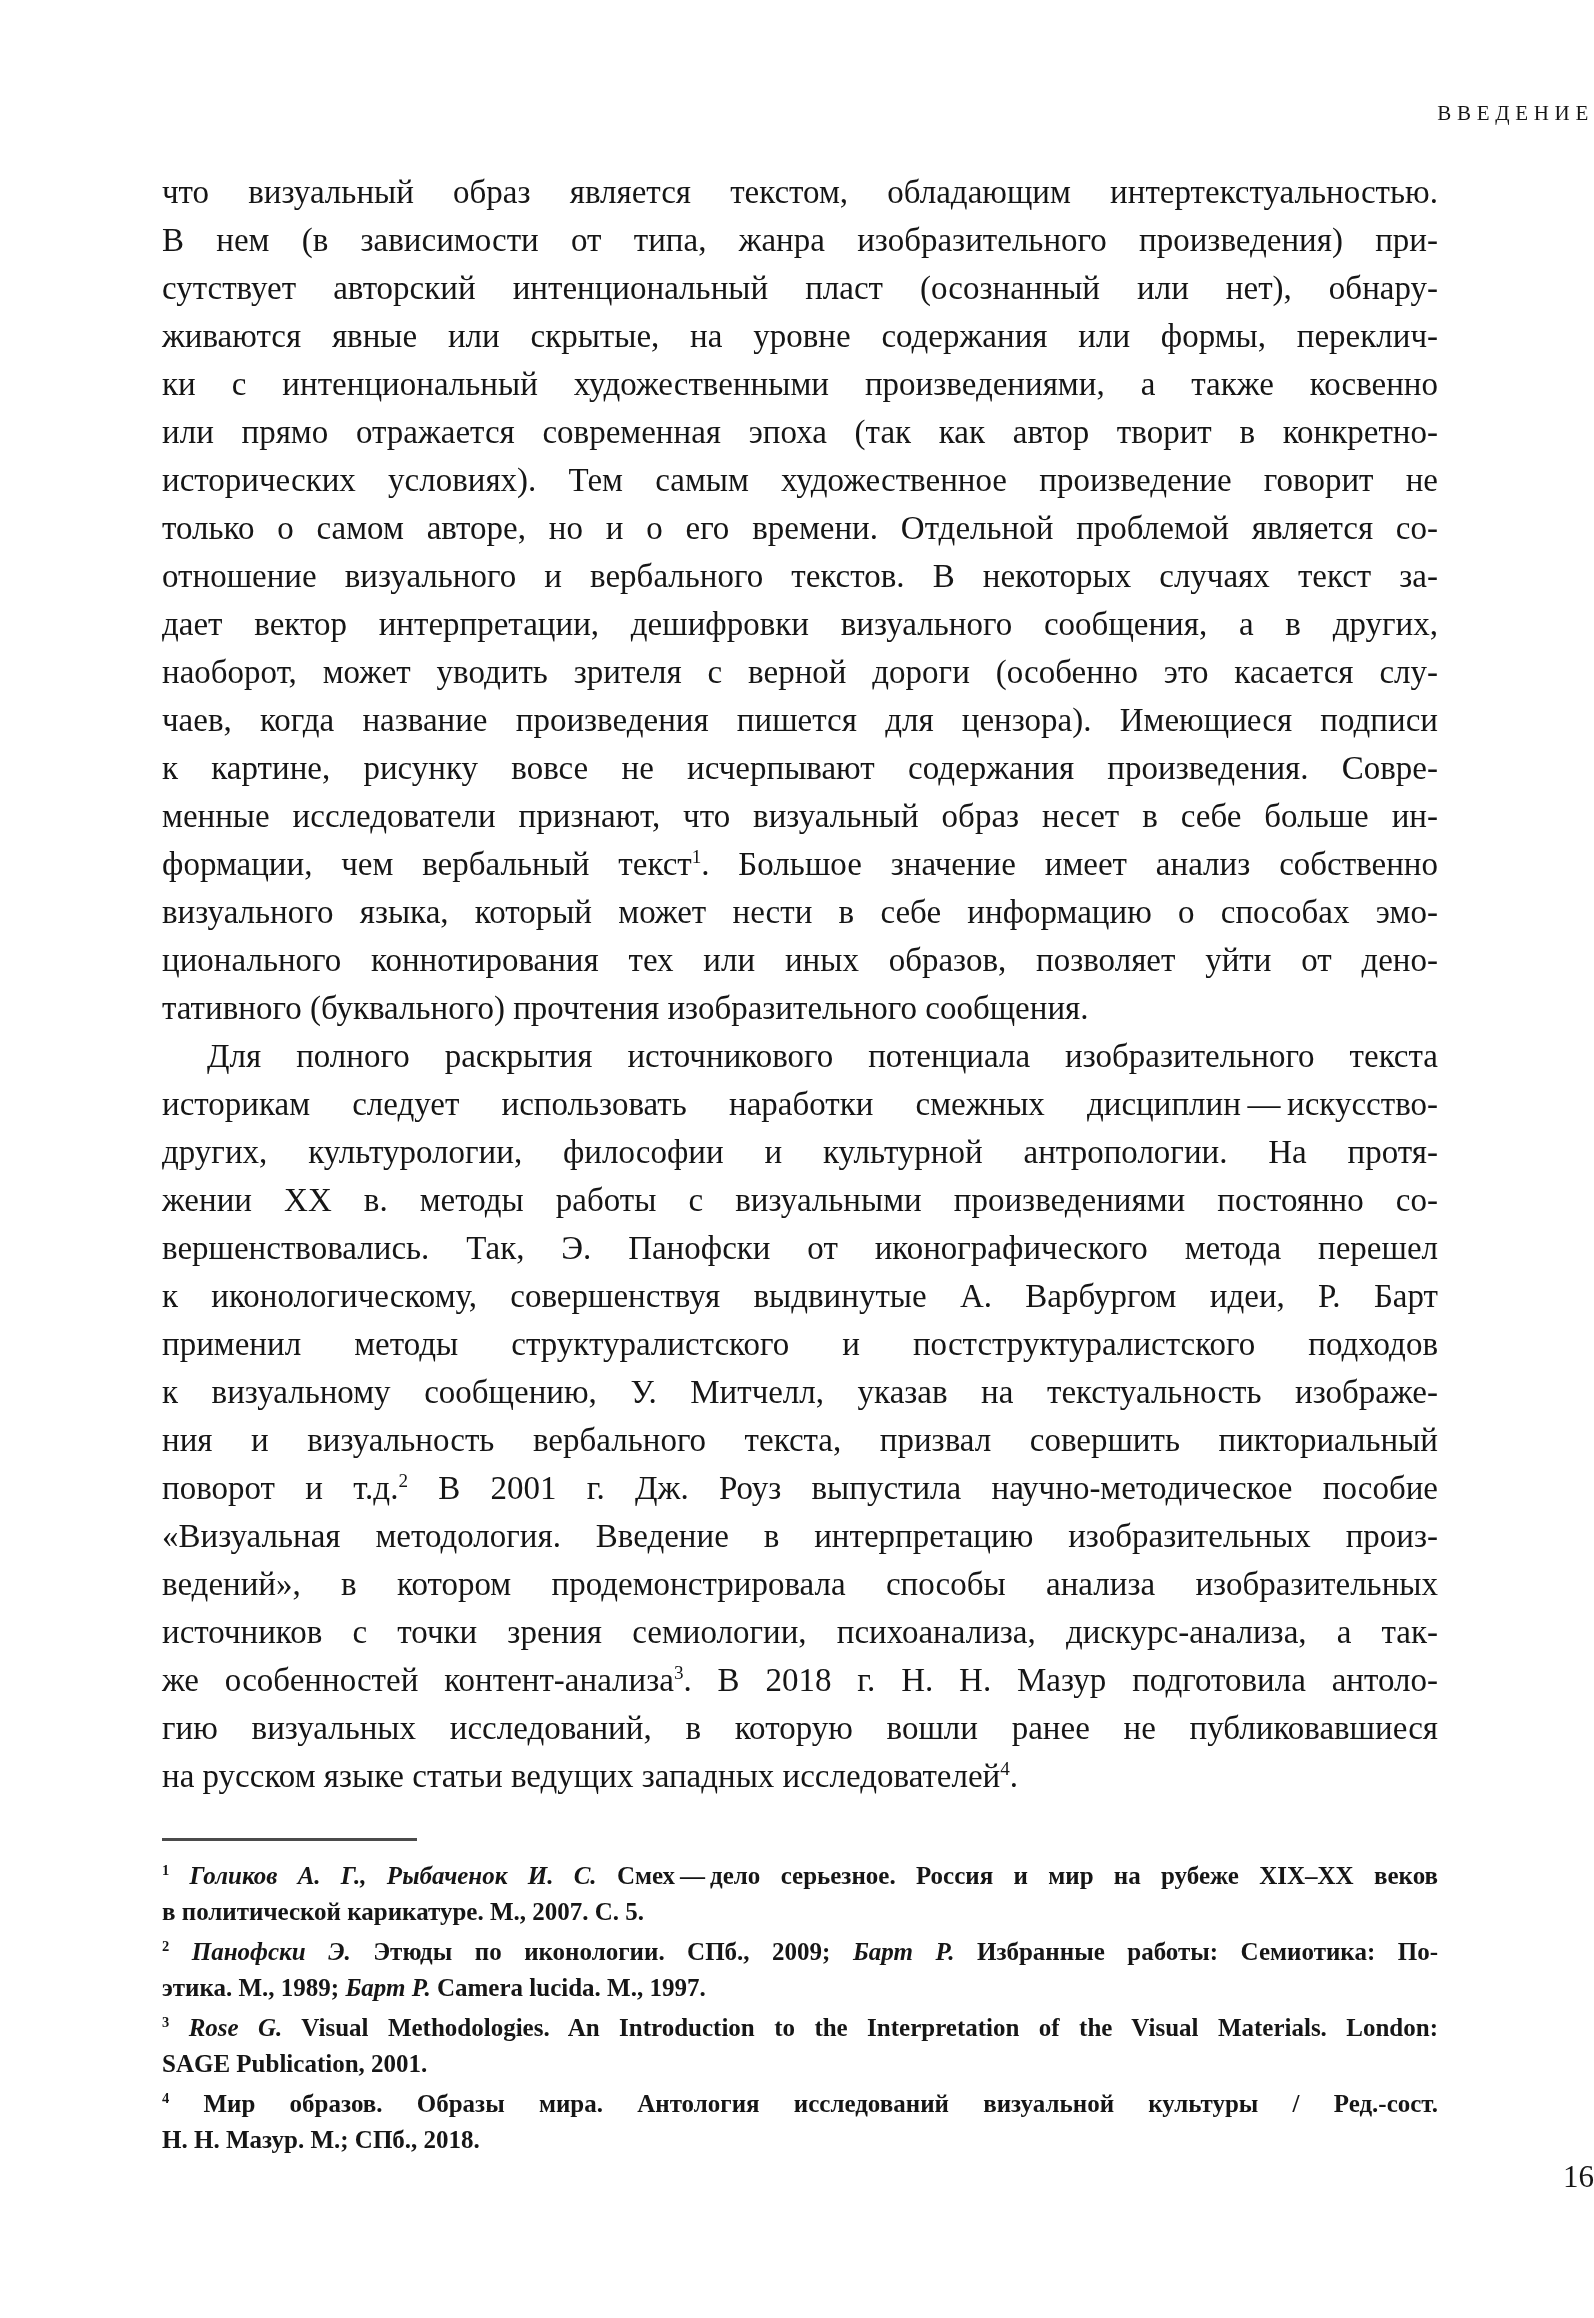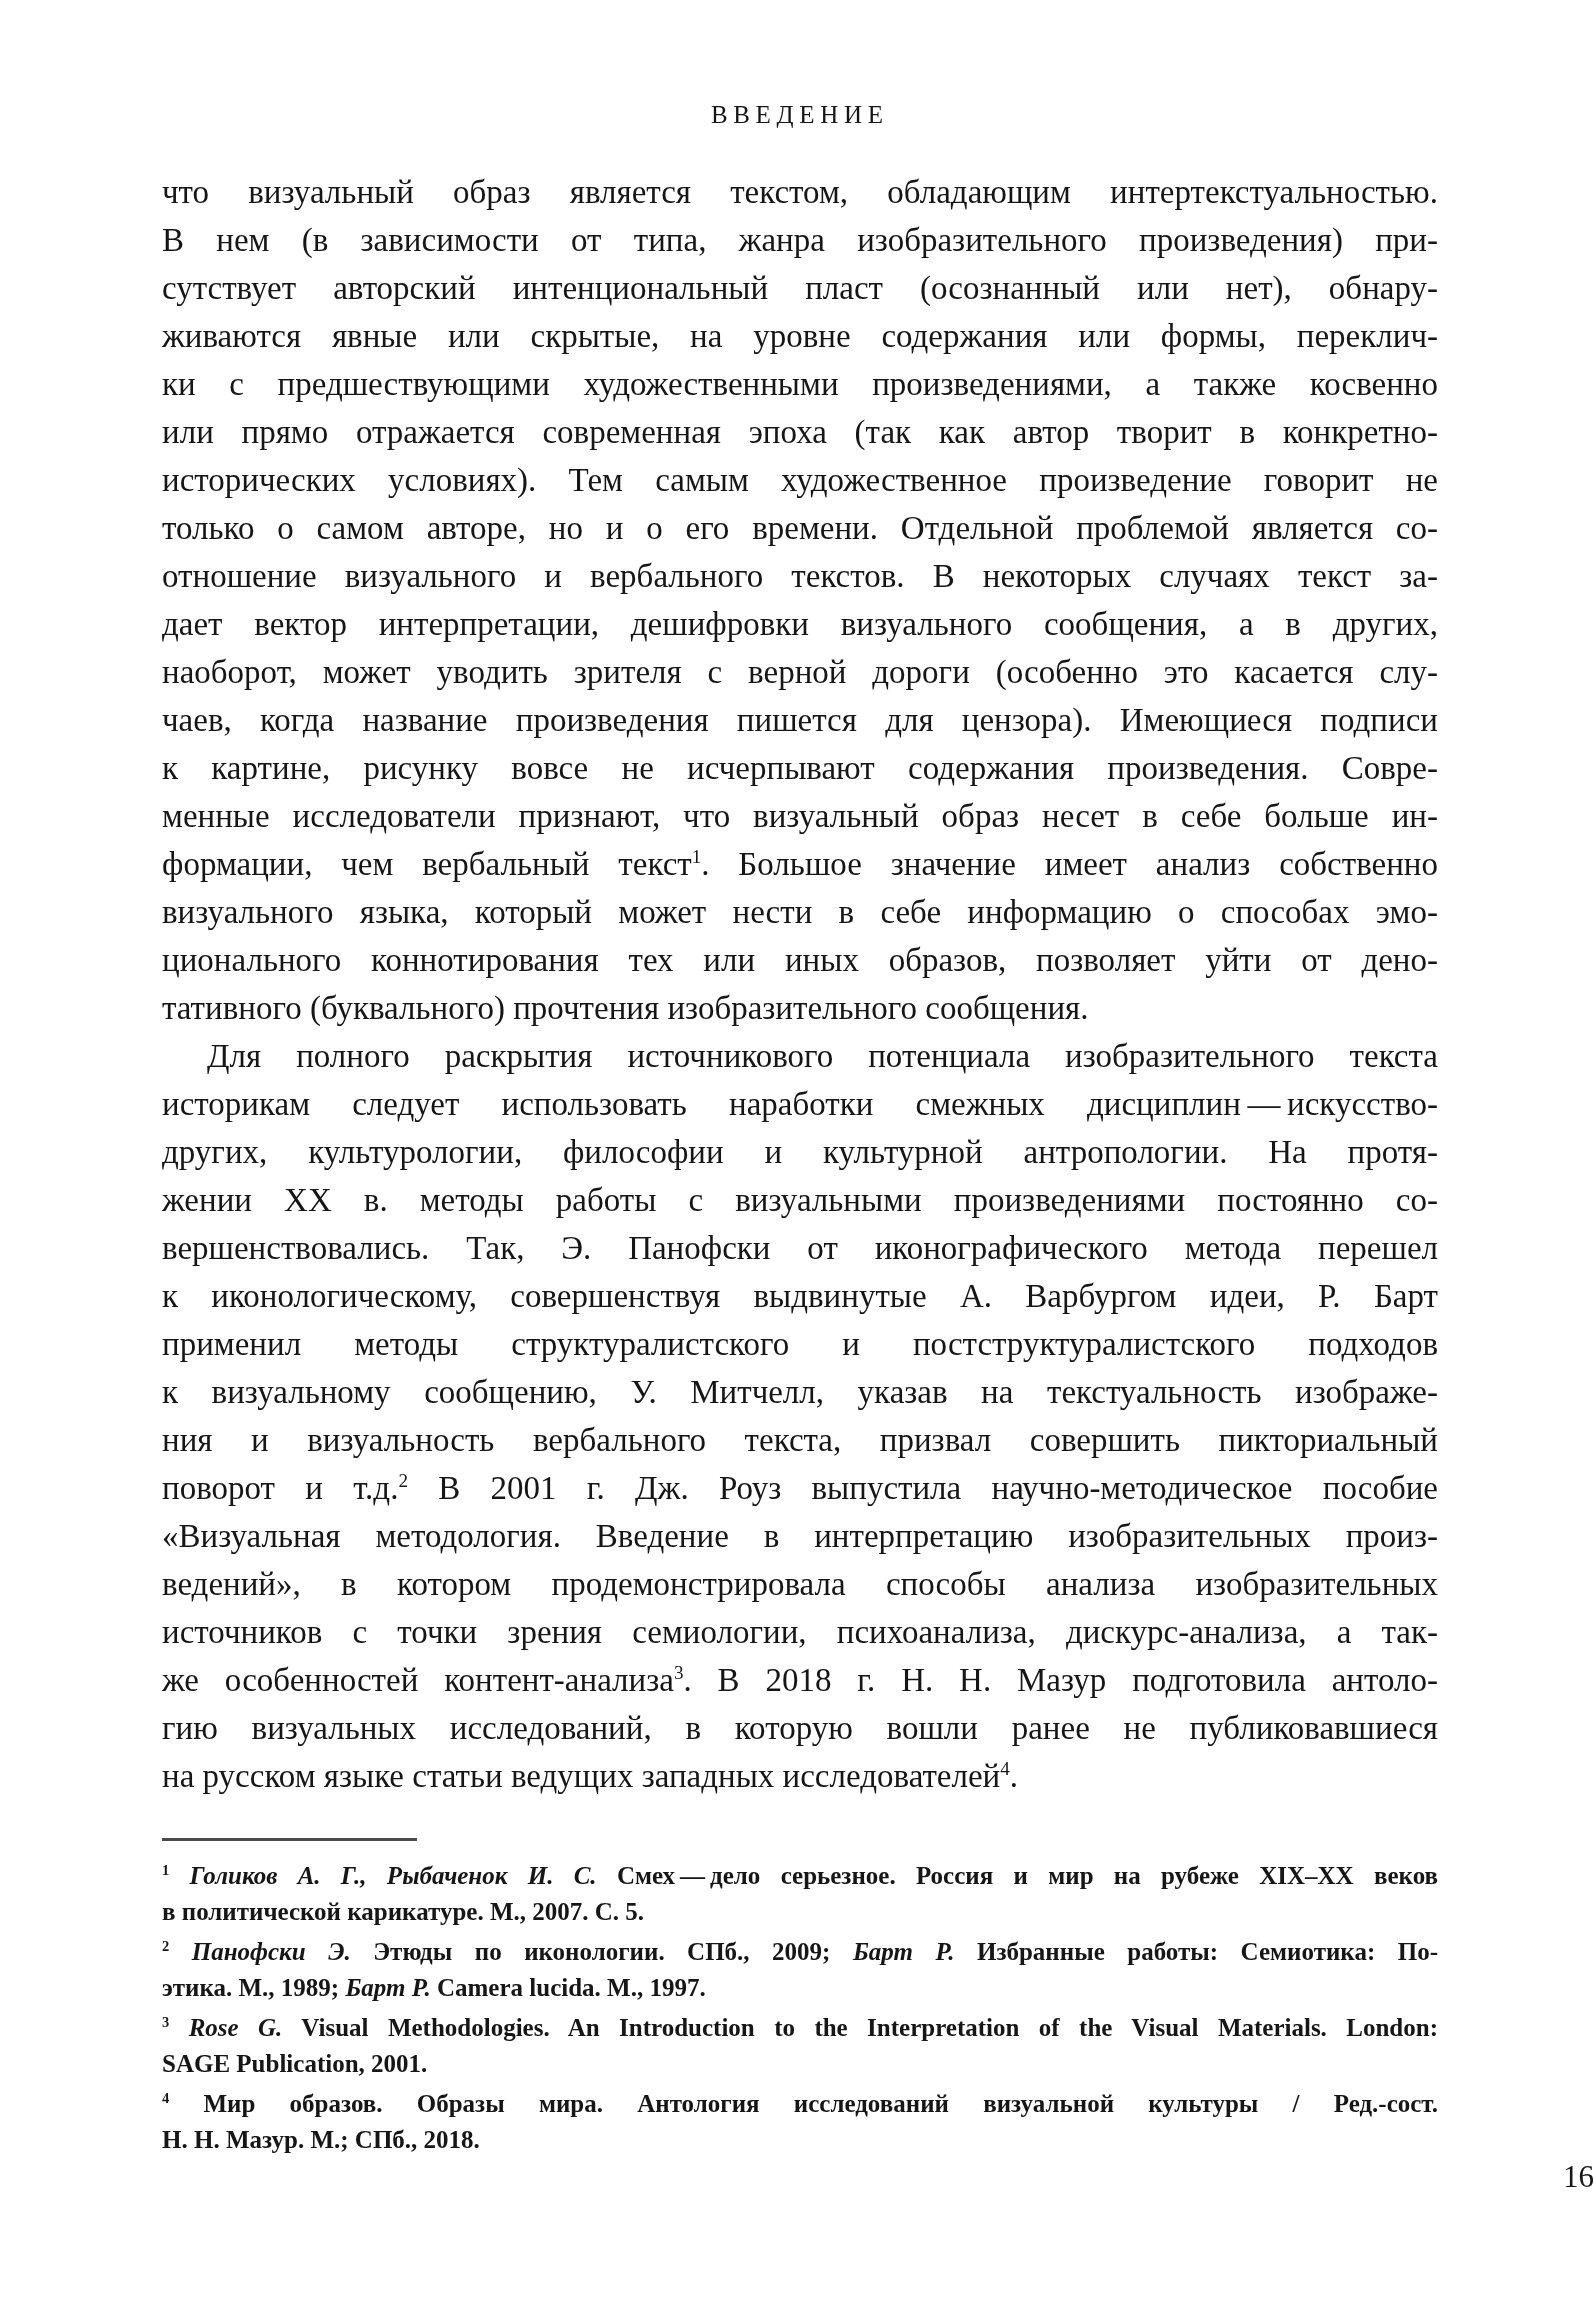--- a/index.html
+++ b/index.html
@@ -8,22 +8,22 @@
     width: 1594px;
     height: 2319px;
     background: var(--page-bg, #ffffff);
     color: var(--ink, #161616);
     font-family: "Liberation Serif", "DejaVu Serif", serif;
     overflow: hidden;
   }
   .running-header {
     position: absolute;
     top: 101px; left: 0; width: 100%;
-    text-align: center;
-    font-size: 25px;
+    text-align: right;
+    font-size: 21px;
     letter-spacing: 5.7px;
     text-indent: 5.7px; 
   }
   .body-text {
     position: absolute;
     left: 162px; top: 168px; width: 1276px;
     font-size: 33px;
   }
   .bline {
     line-height: 48px;
@@ -68,21 +68,21 @@
 <body>
 
 <div class="page" style="--page-bg: #ffffff; --ink: #161616; --rule: #4b4b4b;">
   <div class="running-header">ВВЕДЕНИЕ</div>
 
   <div class="body-text">
       <div class="bline"><span>что визуальный образ является текстом, обладающим интертекстуальностью.</span></div>
       <div class="bline"><span>В нем (в зависимости от типа, жанра изобразительного произведения) при-</span></div>
       <div class="bline"><span>сутствует авторский интенциональный пласт (осознанный или нет), обнару-</span></div>
       <div class="bline"><span>живаются явные или скрытые, на уровне содержания или формы, переклич-</span></div>
-      <div class="bline"><span>ки с предшествующими художественными произведениями, а также косвенно</span></div>
+      <div class="bline"><span>ки с интенциональный художественными произведениями, а также косвенно</span></div>
       <div class="bline"><span>или прямо отражается современная эпоха (так как автор творит в конкретно-</span></div>
       <div class="bline"><span>исторических условиях). Тем самым художественное произведение говорит не</span></div>
       <div class="bline"><span>только о самом авторе, но и о его времени. Отдельной проблемой является со-</span></div>
       <div class="bline"><span>отношение визуального и вербального текстов. В некоторых случаях текст за-</span></div>
       <div class="bline"><span>дает вектор интерпретации, дешифровки визуального сообщения, а в других,</span></div>
       <div class="bline"><span>наоборот, может уводить зрителя с верной дороги (особенно это касается слу-</span></div>
       <div class="bline"><span>чаев, когда название произведения пишется для цензора). Имеющиеся подписи</span></div>
       <div class="bline"><span>к картине, рисунку вовсе не исчерпывают содержания произведения. Совре-</span></div>
       <div class="bline"><span>менные исследователи признают, что визуальный образ несет в себе больше ин-</span></div>
       <div class="bline"><span>формации, чем вербальный текст</span><sup class="fnref">1</sup><span>. Большое значение имеет анализ собственно</span></div>

